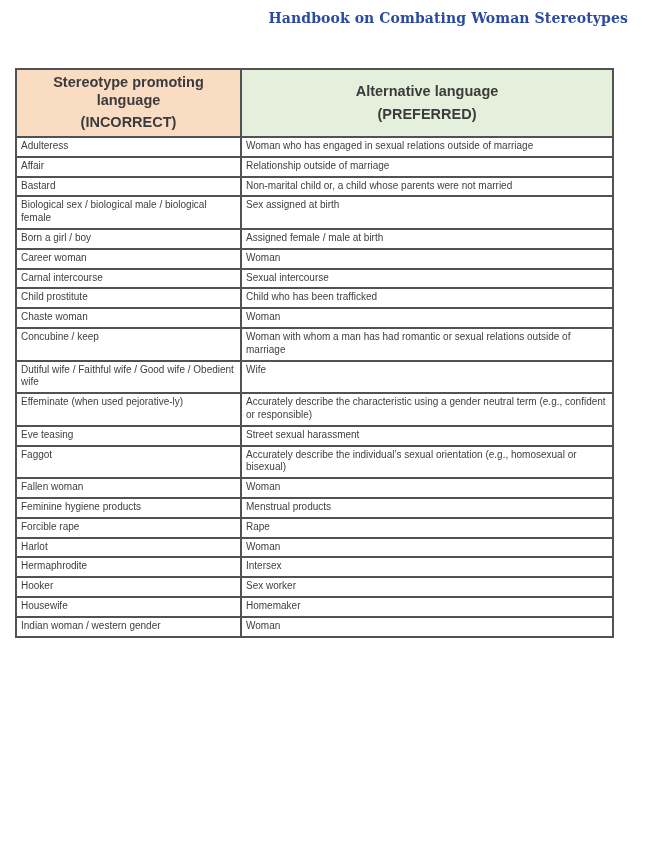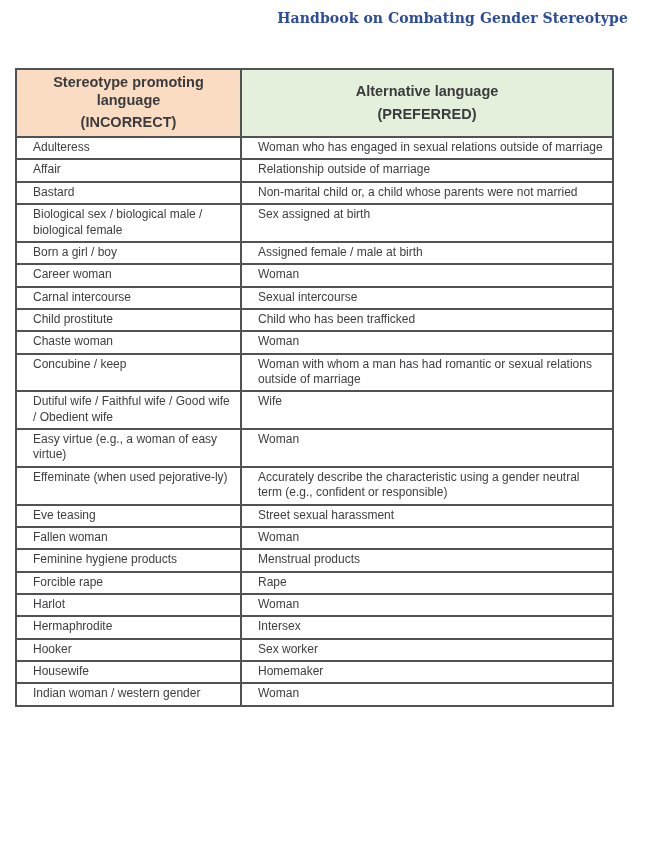--- a/index.html
+++ b/index.html
@@ -54,33 +54,33 @@
     vertical-align: middle;
     height: 64px;
     padding: 4px 10px;
     line-height: 1.22;
     color: #3b3b3d;
   }
   th.header-incorrect { background: var(--peach); }
   th.header-preferred { background: var(--green); }
   .header-line2 { margin-top: 5px; }
   table.stereotype-table td {
-    font-size: 12px;
+    font-size: 10px;
     line-height: 1.28;
     vertical-align: top;
-    padding: 2px 6px 3px 16px;
+    padding: 2px 6px 3px 4px;
     background: #ffffff;
   }
 </style>
 </head>
 <body>
 
 <div class="page">
 
-  <div class="doc-title">Handbook on Combating Gender Stereotype</div>
+  <div class="doc-title">Handbook on Combating Woman Stereotypes</div>
 
   <table class="stereotype-table">
     <colgroup>
       <col class="col-incorrect">
       <col class="col-preferred">
     </colgroup>
     <thead>
       <tr>
         <th class="header-incorrect">
           <div class="header-line1">Stereotype promoting language</div>
@@ -141,35 +141,35 @@
   <tr>
     <td>Concubine / keep</td>
     <td>Woman with whom a man has had romantic or sexual relations outside of marriage</td>
   </tr>
 
   <tr>
     <td>Dutiful wife / Faithful wife / Good wife / Obedient wife</td>
     <td>Wife</td>
   </tr>
 
-  <tr>
-    <td>Easy virtue (e.g., a woman of easy virtue)</td>
-    <td>Woman</td>
-  </tr>
 
   <tr>
     <td>Effeminate (when used pejorative-ly)</td>
     <td>Accurately describe the characteristic using a gender neutral term (e.g., confident or responsible)</td>
   </tr>
 
   <tr>
     <td>Eve teasing</td>
     <td>Street sexual harassment</td>
   </tr>
 
+  <tr>
+    <td>Faggot</td>
+    <td>Accurately describe the individual’s sexual orientation (e.g., homosexual or bisexual)</td>
+  </tr>
 
   <tr>
     <td>Fallen woman</td>
     <td>Woman</td>
   </tr>
 
   <tr>
     <td>Feminine hygiene products</td>
     <td>Menstrual products</td>
   </tr>

